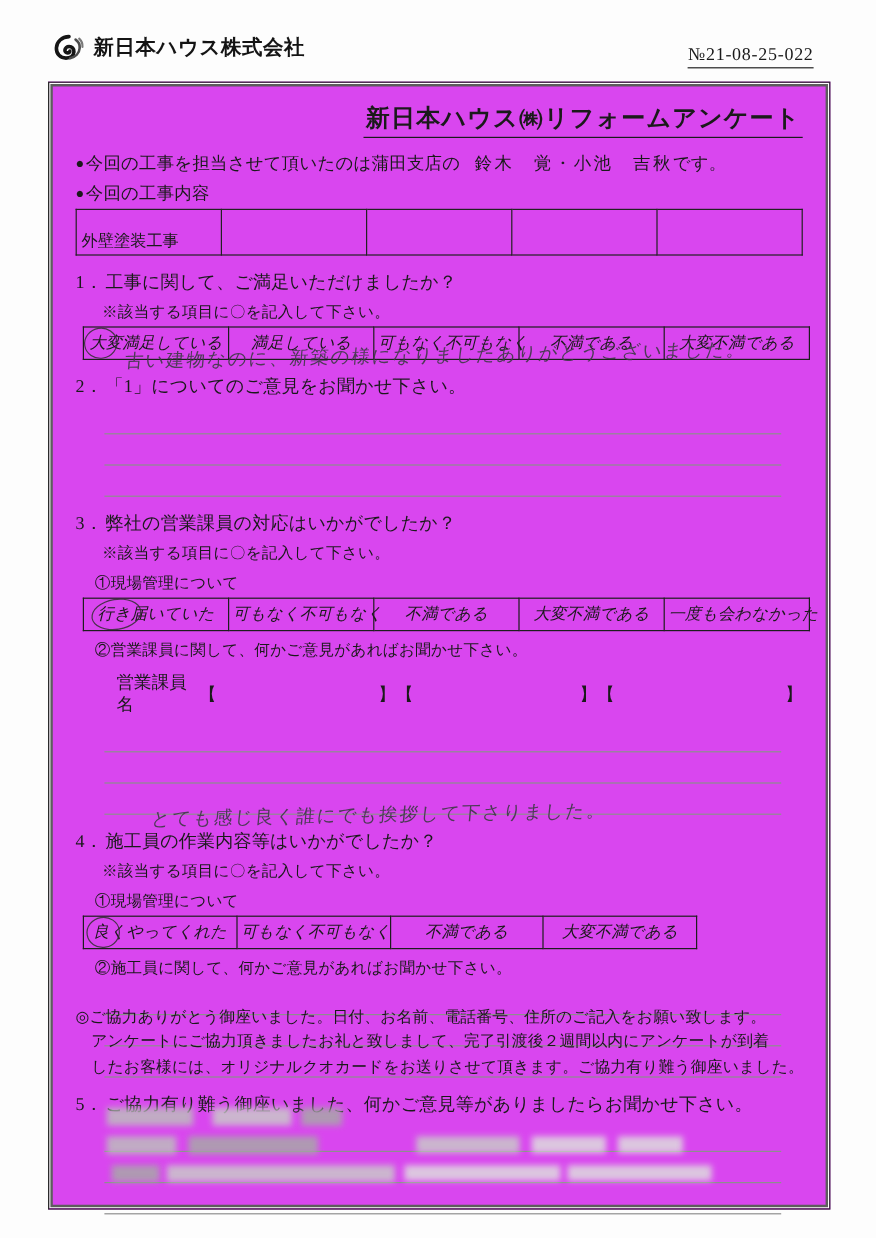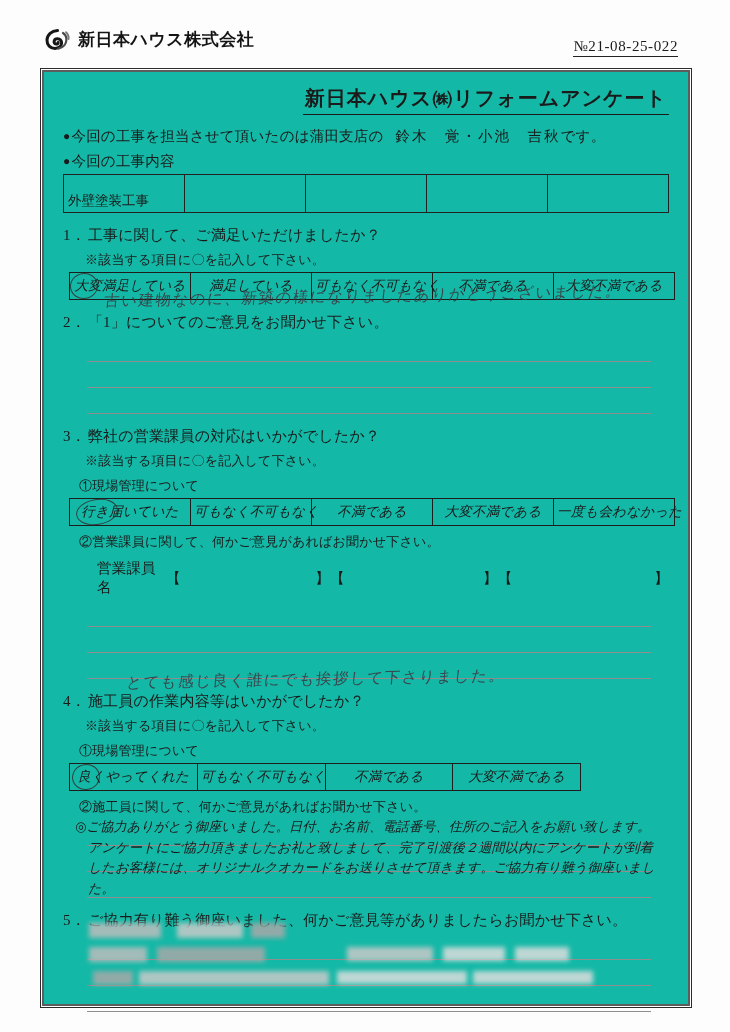--- a/index.html
+++ b/index.html
@@ -31,21 +31,21 @@
     padding-bottom:1px;white-space:nowrap;
     font-family:"Liberation Serif",serif;
   }
 
   
   .frame{
     position:absolute;left:40px;top:68px;
     width:650px;height:938px;
     border:1.5px solid #2b2b2b;
     box-shadow:inset 0 0 0 1px #fff, inset 0 0 0 3px #5d5d5d;
-    background:#14b8a6;
+    background:#d946ef;
   }
   .inner{position:absolute;left:0;top:0;right:0;bottom:0;padding:0 22px;}
 
   
   .form-title{
     text-align:center;margin-top:16px;
     font-size:20px;font-weight:bold;letter-spacing:1px;
     border-bottom:1.6px solid #1a1a1a;
     display:inline-block;left:50%;position:relative;transform:translateX(-50%);
     padding:0 2px 2px;white-space:nowrap;
@@ -130,22 +130,22 @@
     display:flex;align-items:center;
   }
   .brackets .lbl{margin-right:2px;}
   .brackets .bk{display:inline-block;}
   .brackets .gap1{display:inline-block;width:148px;}
   .brackets .gap2{display:inline-block;width:152px;}
   .brackets .gap3{display:inline-block;width:156px;}
 
   
   .footer{
-    position:absolute;left:34px;right:18px;bottom:108px;
-    font-size:13.2px;line-height:1.55;letter-spacing:.1px;font-style:italic;
+    position:absolute;left:22px;right:18px;bottom:108px;
+    font-size:13.2px;line-height:1.55;letter-spacing:.1px;
   }
   .footer .l2,.footer .l3{padding-left:13px;}
 
   
   .redact{position:absolute;}
   .rb{position:absolute;background:#c9c9c9;filter:blur(2.6px);opacity:.85;}
   .rb.l{background:#bdbdbd;}
   .rb.d{background:#a8a8a8;}
   .rb.f{background:#ddd;}
 </style>

